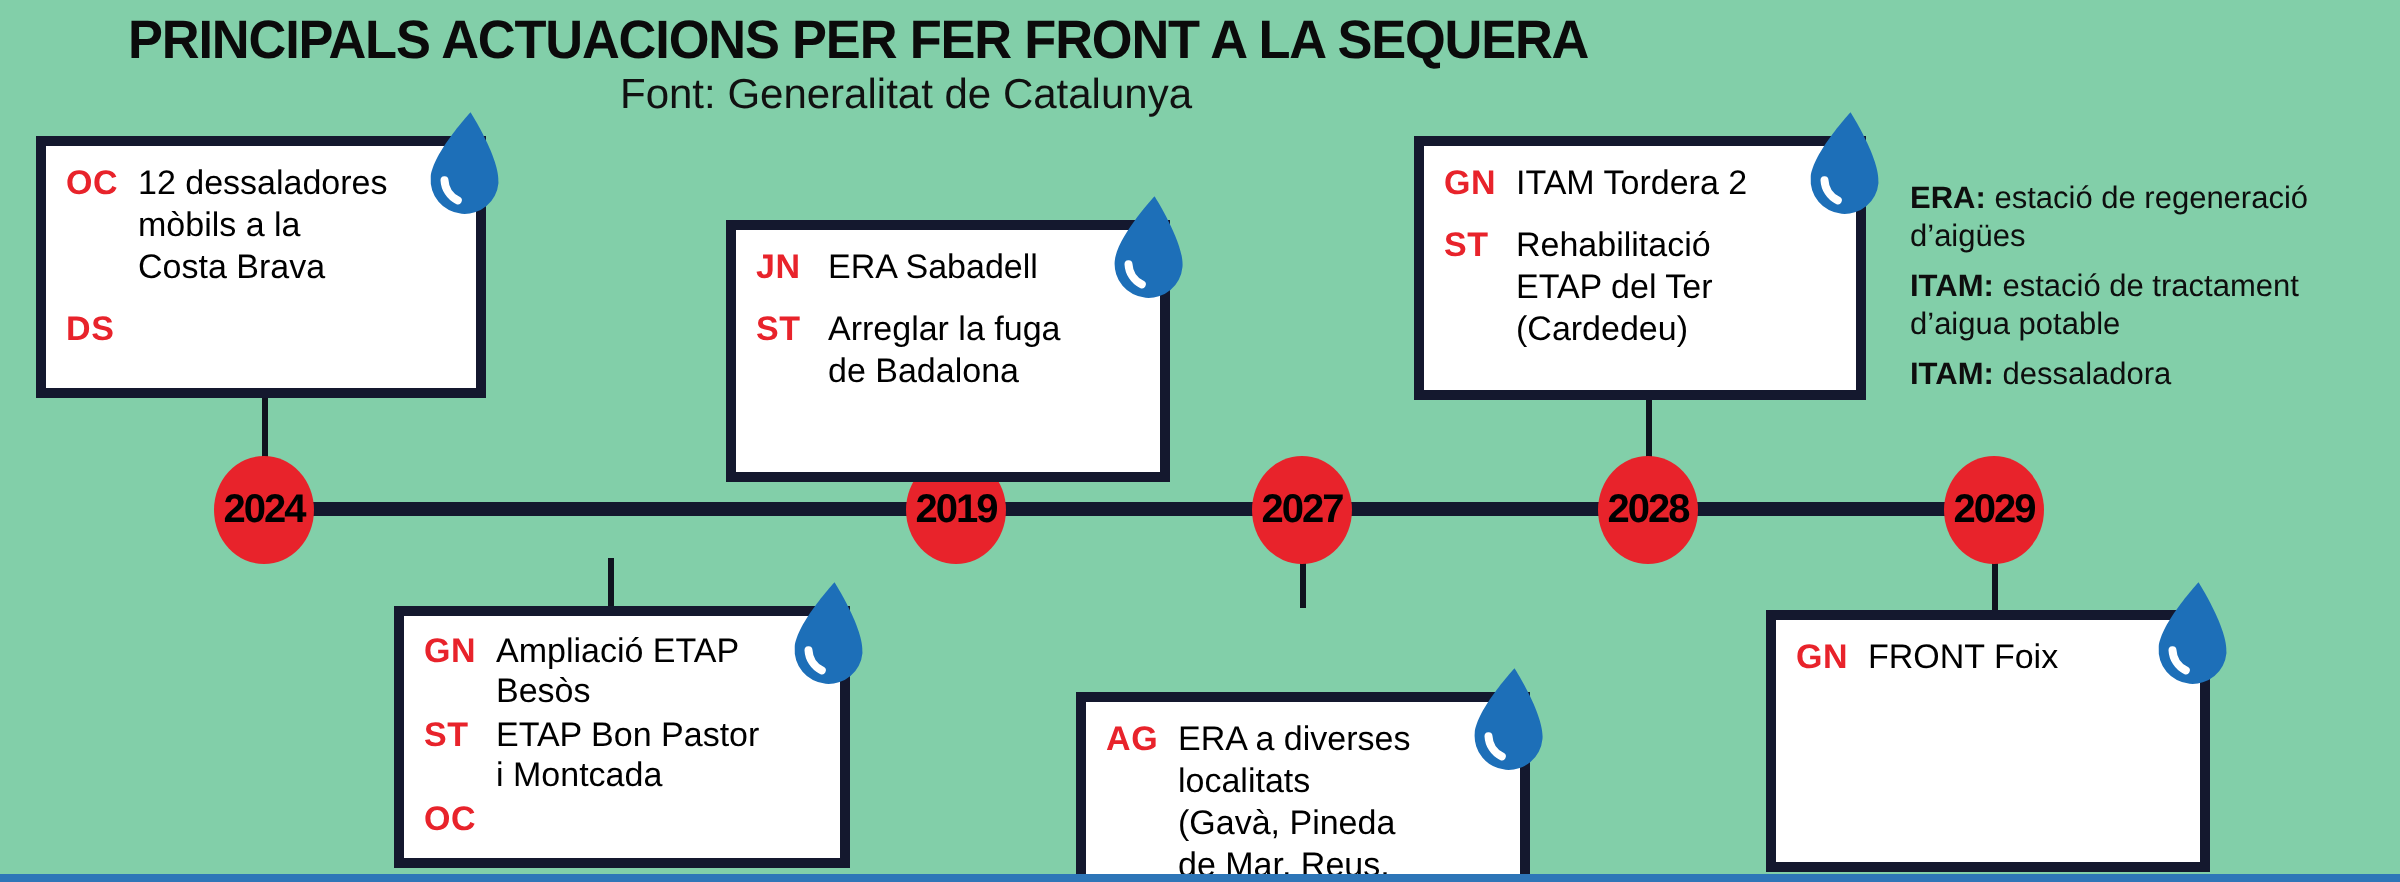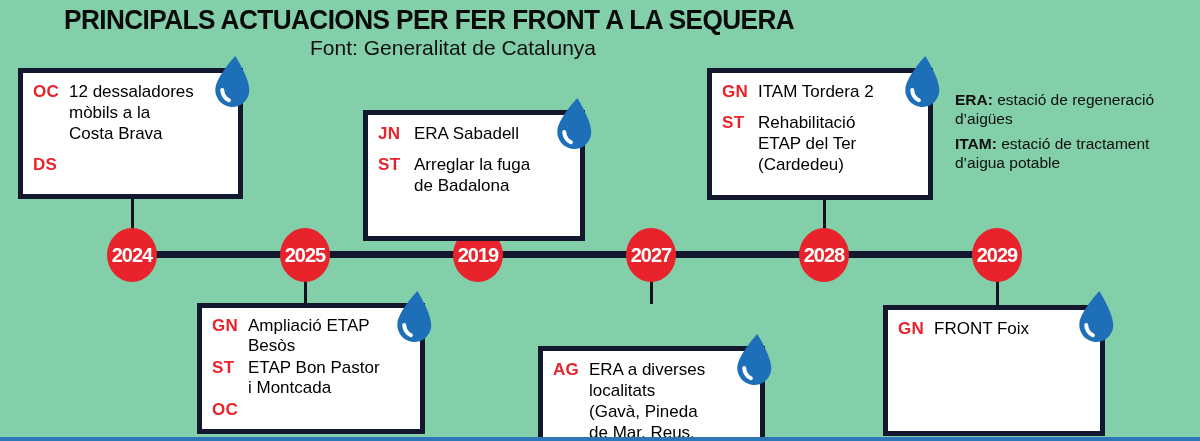--- a/index.html
+++ b/index.html
@@ -26,21 +26,21 @@
   }
 
   
   .tl-line {
     position: absolute; left: 132px; top: 251px;
     width: 866px; height: 7px; background: #14182e;
   }
   .year-circle {
     position: absolute; top: 228px;
     width: 50px; height: 54px; border-radius: 50%;
-    background: #e8232b; color: #ffffff;
+    background: #e8232b; color: #000000;
     display: flex; align-items: center; justify-content: center;
     font-size: 20px; font-weight: bold; letter-spacing: -1px;
   }
   .yc-0 { left: 107px; } .yc-1 { left: 280px; } .yc-2 { left: 453px; }
   .yc-3 { left: 626px; } .yc-4 { left: 799px; } .yc-5 { left: 972px; }
 
   
   .connector { position: absolute; width: 3px; background: #10131f; }
   .cn-a { left: 131px; top: 198px; height: 33px; }
   .cn-b { left: 477px; top: 198px; height: 33px; }
@@ -106,21 +106,20 @@
   <div class="tl-line"></div>
 
   <div class="connector cn-a"></div>
   <div class="connector cn-b"></div>
   <div class="connector cn-c"></div>
   <div class="connector cn-d"></div>
   <div class="connector cn-e"></div>
   <div class="connector cn-f"></div>
 
   <div class="year-circle yc-0">2024</div>
-  <div class="year-circle yc-1">2025</div>
   <div class="year-circle yc-2">2019</div>
   <div class="year-circle yc-3">2027</div>
   <div class="year-circle yc-4">2028</div>
   <div class="year-circle yc-5">2029</div>
 
   <div class="box box-a">
     <svg class="drop" viewBox="0 0 44 56">
       <path d="M22 2 C22 2 5 24 5 36 a17 17 0 0 0 34 0 C39 24 22 2 22 2 Z" fill="#1d6fb8"></path>
       <path d="M12 37 a 12 12 0 0 0 7.5 9.5" stroke="#ffffff" stroke-width="4" fill="none" stroke-linecap="round"></path>
     </svg>
@@ -216,17 +215,21 @@
 
   <div class="legend">
     <div class="legend-entry">
       <span class="legend-term">ERA:</span>
       <span>estació de regeneració d’aigües</span>
     </div>
     <div class="legend-entry">
       <span class="legend-term">ITAM:</span>
       <span>estació de tractament d’aigua potable</span>
     </div>
+    <div class="legend-entry">
+      <span class="legend-term">ITAM:</span>
+      <span>dessaladora</span>
+    </div>
   </div>
 
   <div class="bottom-bar"></div>
 
 </div>
 
 </body></html>

